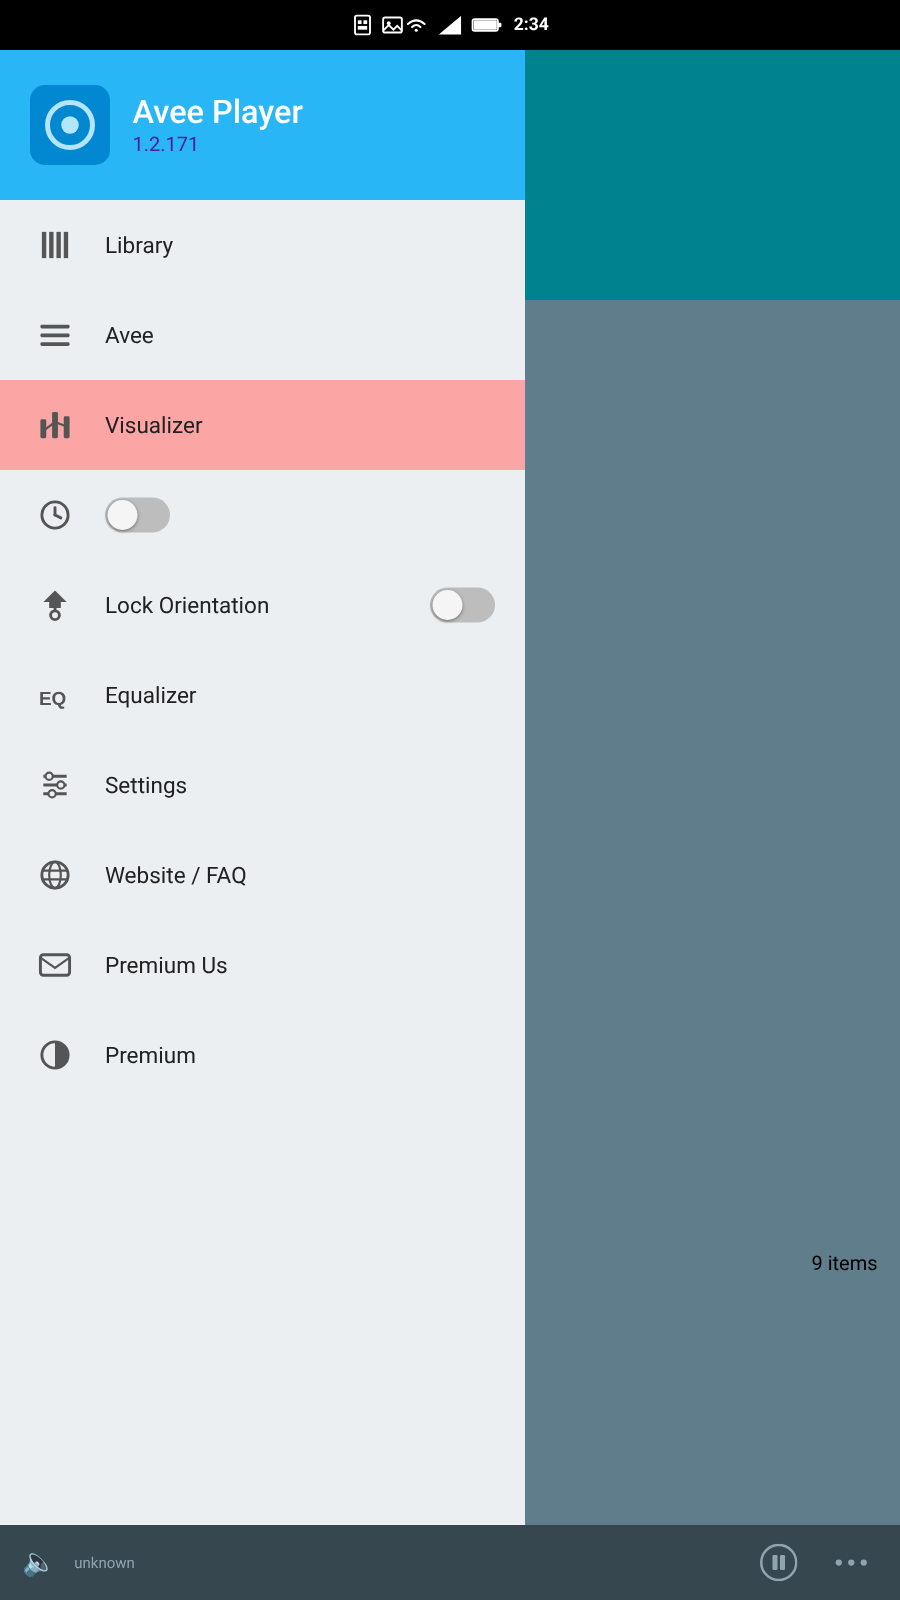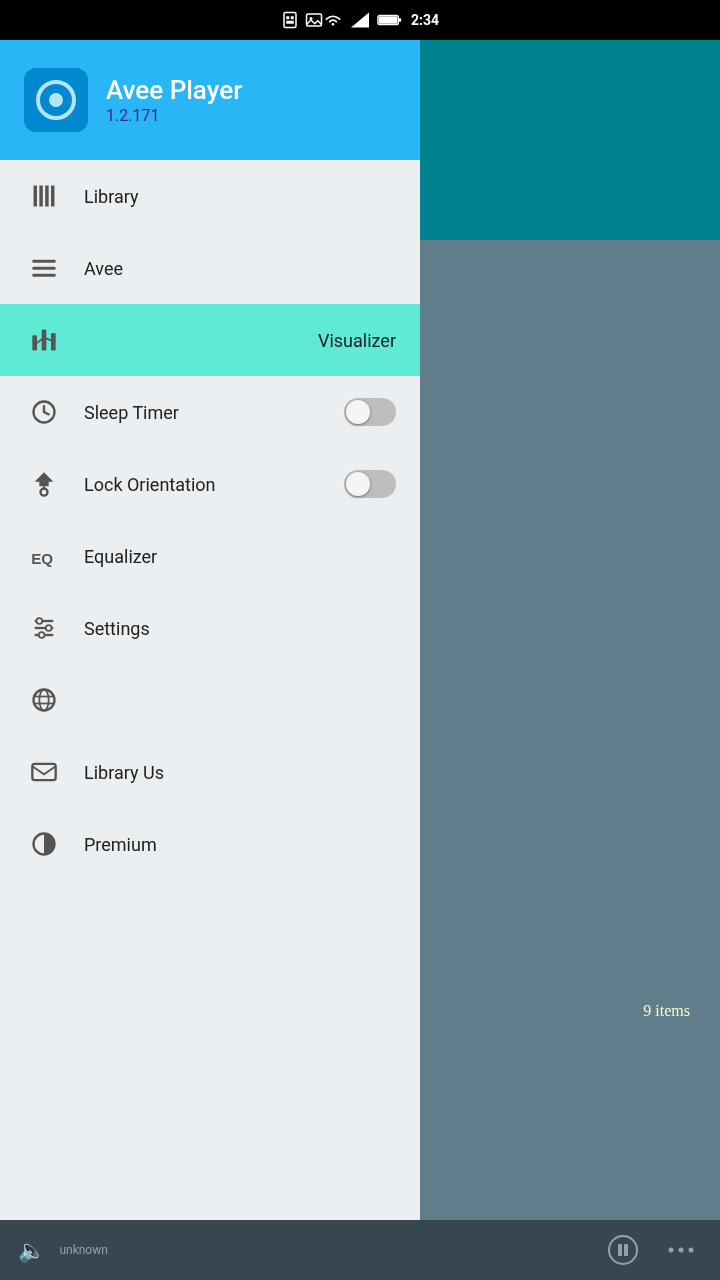--- a/index.html
+++ b/index.html
@@ -50,24 +50,23 @@
       background: #607d8b;
     }
     .main-bg-top {
       width: 100%;
       height: 200px;
       background: #00838f;
     }
     .items-count {
       position: absolute;
       bottom: 260px;
-      right: 30px;
-      color: #fef9c3;
+      right: 18px;
+      color: #000000;
       font-size: 16px;
-      font-family: Liberation Serif, serif;
     }
 
     
     .drawer {
       position: absolute;
       top: 40px;
       left: 0;
       width: 420px;
       height: 1240px;
       background: #eceff1;
@@ -134,22 +133,21 @@
     }
     .menu-item {
       display: flex;
       align-items: center;
       padding: 0 24px;
       height: 72px;
       cursor: pointer;
       position: relative;
     }
     .menu-item.active {
-      background: #5eead4;
-      text-align: right;
+      background: #fca5a5;
     }
     .menu-icon {
       width: 40px;
       height: 40px;
       display: flex;
       align-items: center;
       justify-content: center;
       flex-shrink: 0;
       margin-right: 20px;
     }
@@ -316,21 +314,20 @@
     </div>
 
     <div class="menu-item">
       <div class="menu-icon">
         <svg viewBox="0 0 24 24">
           <circle cx="12" cy="12" r="9" stroke="#555" stroke-width="2" fill="none"></circle>
           <line x1="12" y1="7" x2="12" y2="12" stroke="#555" stroke-width="2" stroke-linecap="round"></line>
           <line x1="12" y1="12" x2="16" y2="14" stroke="#555" stroke-width="2" stroke-linecap="round"></line>
         </svg>
       </div>
-      <span class="menu-label">Sleep Timer</span>
       <div class="toggle-switch">
         <div class="toggle-knob"></div>
       </div>
     </div>
 
     <div class="menu-item">
       <div class="menu-icon">
         <svg viewBox="0 0 24 24">
           <path d="M12 2 L20 10 L16 10 L16 14 L8 14 L8 10 L4 10 Z" fill="#555"></path>
           <circle cx="12" cy="19" r="3" stroke="#555" stroke-width="2" fill="none"></circle>
@@ -368,30 +365,31 @@
 
     <div class="menu-item">
       <div class="menu-icon">
         <svg viewBox="0 0 24 24">
           <circle cx="12" cy="12" r="9" stroke="#555" stroke-width="2" fill="none"></circle>
           <ellipse cx="12" cy="12" rx="4" ry="9" stroke="#555" stroke-width="1.5" fill="none"></ellipse>
           <line x1="3" y1="9" x2="21" y2="9" stroke="#555" stroke-width="1.5"></line>
           <line x1="3" y1="15" x2="21" y2="15" stroke="#555" stroke-width="1.5"></line>
         </svg>
       </div>
+      <span class="menu-label">Website / FAQ</span>
     </div>
 
     <div class="menu-item">
       <div class="menu-icon">
         <svg viewBox="0 0 24 24">
           <rect x="2" y="5" width="20" height="14" rx="2" stroke="#555" stroke-width="2" fill="none"></rect>
           <path d="M2 7 L12 14 L22 7" stroke="#555" stroke-width="1.5" fill="none"></path>
         </svg>
       </div>
-      <span class="menu-label">Library Us</span>
+      <span class="menu-label">Premium Us</span>
     </div>
 
     <div class="menu-item">
       <div class="menu-icon">
         <svg viewBox="0 0 24 24">
           <circle cx="12" cy="12" r="9" stroke="#555" stroke-width="2" fill="none"></circle>
           <path d="M12 3 A9 9 0 0 1 12 21" fill="#555"></path>
         </svg>
       </div>
       <span class="menu-label">Premium</span>

